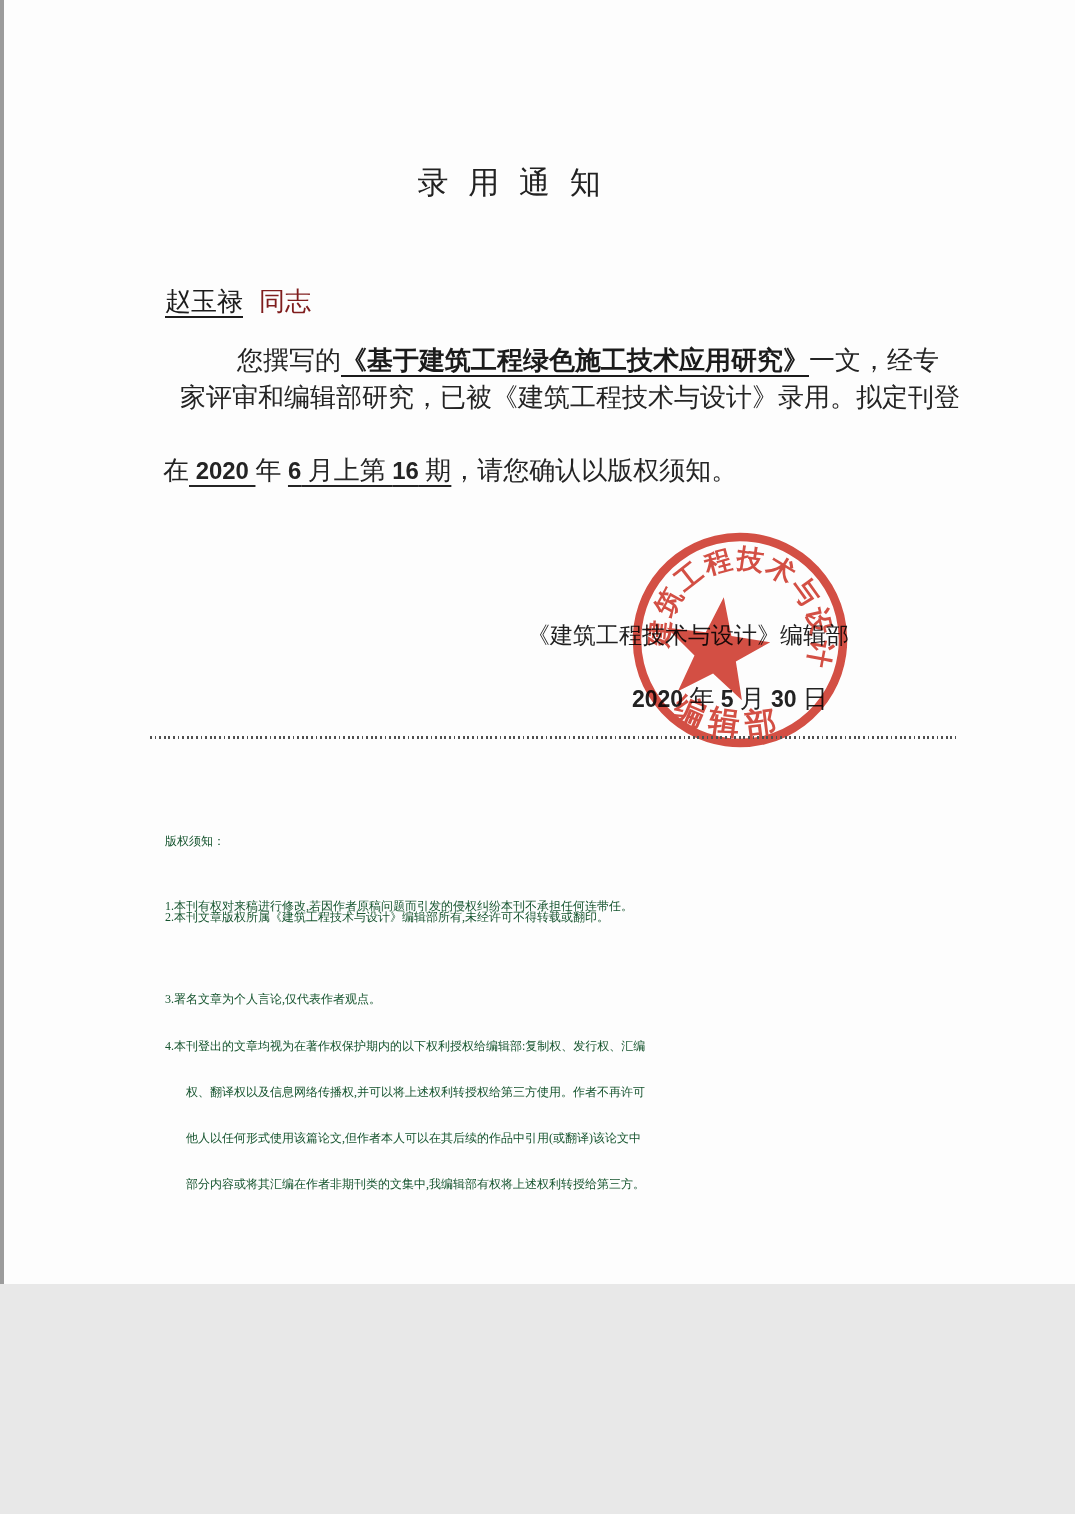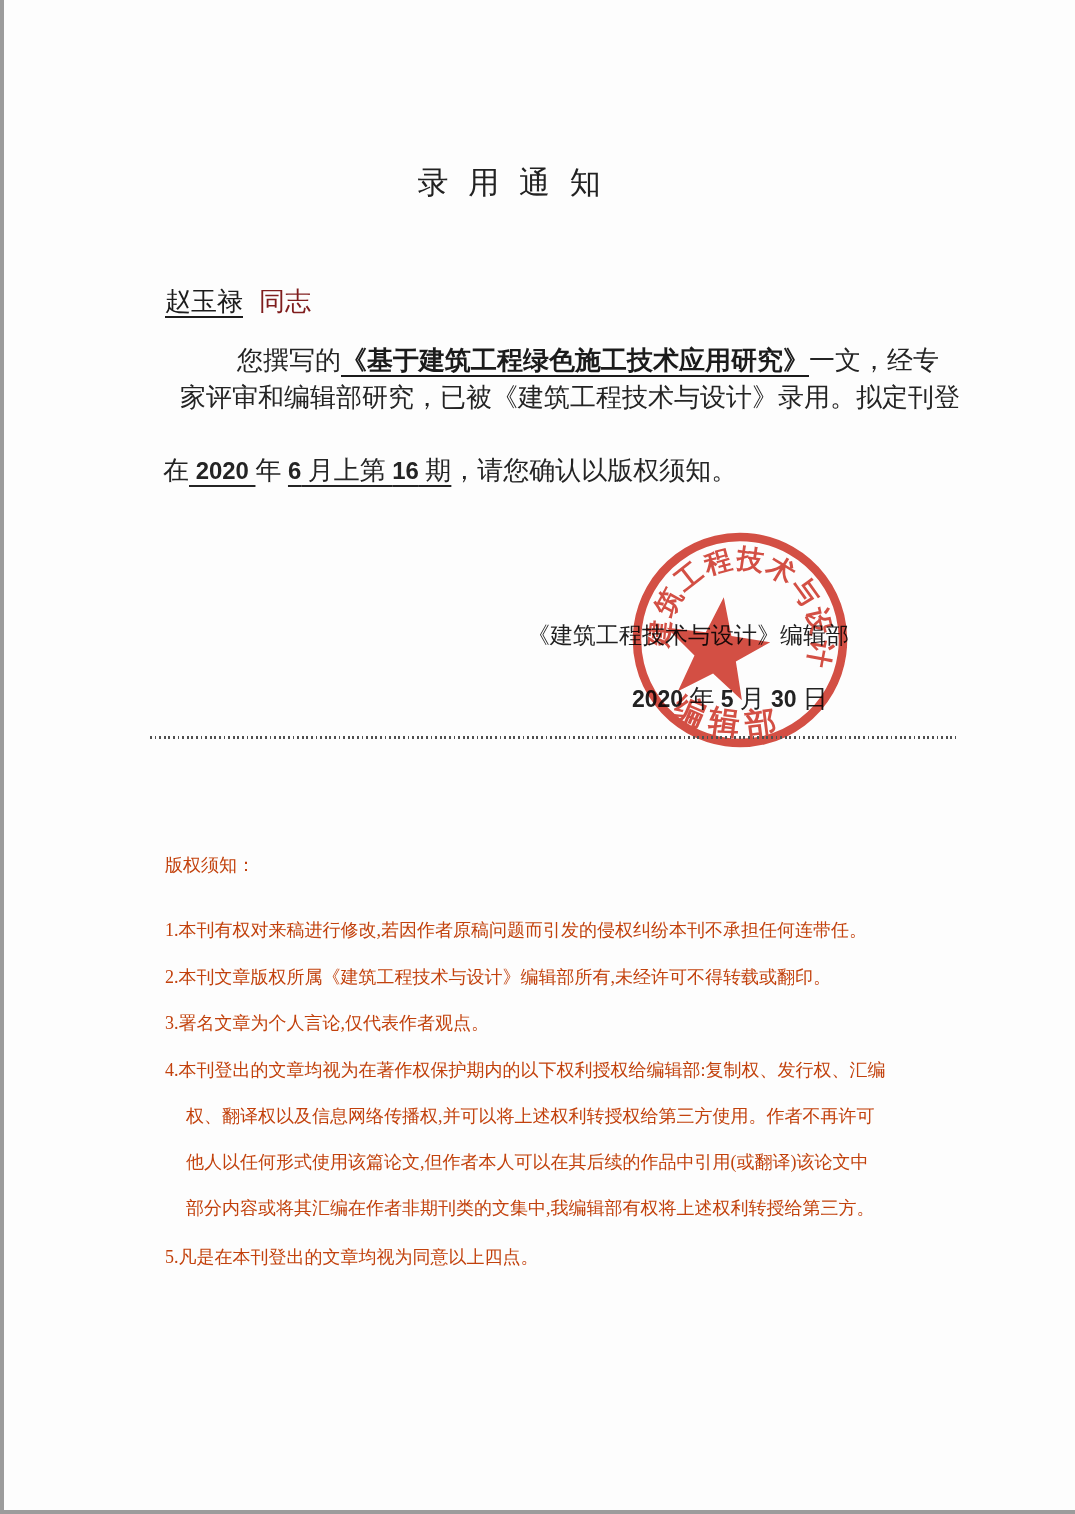--- a/index.html
+++ b/index.html
@@ -1,17 +1,17 @@
 <!DOCTYPE html>
 <html><head>
 <meta charset="utf-8">
 <style>
   html,body{margin:0;padding:0;background:#e8e8e8;}
   .page{
-    position:relative; width:1075px; height:1514px; background:#fdfdfd;
+    position:relative; width:1075px; height:1284px; background:#fdfdfd;
     font-family:"Liberation Serif","DejaVu Serif",serif; color:#262626; overflow:hidden;
   }
   .edge-left{position:absolute;left:0;top:0;width:4px;height:1514px;background:#9c9c9c;}
   .edge-bottom{position:absolute;left:0;top:1510px;width:1075px;height:4px;background:#9c9c9c;}
   .abs{position:absolute;line-height:1.3;white-space:nowrap;}
   .title{
     left:0;top:163px;width:1024px;text-align:center;
     font-size:31px;letter-spacing:6px;font-weight:500;color:#222;
   }
   .recipient{left:165px;top:285px;font-size:26px;}
@@ -27,25 +27,25 @@
   .signature{left:527px;top:621px;font-size:23px;color:#1f1f1f;}
   .dateline{left:632px;top:683px;font-size:25px;color:#222;}
   .dotted{
     position:absolute;left:150px;top:736px;width:806px;height:3px;
     background:repeating-linear-gradient(90deg,#4f4f4f 0 1.8px,transparent 1.8px 4.6px);
   }
   .stamp{
     position:absolute;left:612px;top:512px;width:256px;height:256px;
     opacity:.87;mix-blend-mode:multiply;transform:rotate(8deg);
   }
-  .copyright{font-size:18px;color:#c2410c;margin-top:20px;}
+  .copyright{font-size:12px;color:#14532d;}
   .cp-heading{left:165px;top:834px;}
   .cp-line{left:165px;}
   .cp-line.indent{left:186px;}
-  .cp-1{top:899px;} .cp-2{top:946px;} .cp-3{top:992px;}
+  .cp-1{top:899px;} .cp-2{top:910px;} .cp-3{top:992px;}
   .cp-4a{top:1039px;} .cp-4b{top:1085px;} .cp-4c{top:1131px;} .cp-4d{top:1177px;}
   .cp-5{top:1226px;}
 </style>
 </head>
 <body>
 
 <div class="page">
   <div class="edge-left"></div>
   <div class="edge-bottom"></div>
 
@@ -80,14 +80,13 @@
   <div class="dotted"></div>
 
   <div class="abs copyright cp-heading">版权须知：</div>
   <div class="abs copyright cp-line cp-1">1.本刊有权对来稿进行修改,若因作者原稿问题而引发的侵权纠纷本刊不承担任何连带任。</div>
   <div class="abs copyright cp-line cp-2">2.本刊文章版权所属《建筑工程技术与设计》编辑部所有,未经许可不得转载或翻印。</div>
   <div class="abs copyright cp-line cp-3">3.署名文章为个人言论,仅代表作者观点。</div>
   <div class="abs copyright cp-line cp-4a">4.本刊登出的文章均视为在著作权保护期内的以下权利授权给编辑部:复制权、发行权、汇编</div>
   <div class="abs copyright cp-line indent cp-4b">权、翻译权以及信息网络传播权,并可以将上述权利转授权给第三方使用。作者不再许可</div>
   <div class="abs copyright cp-line indent cp-4c">他人以任何形式使用该篇论文,但作者本人可以在其后续的作品中引用(或翻译)该论文中</div>
   <div class="abs copyright cp-line indent cp-4d">部分内容或将其汇编在作者非期刊类的文集中,我编辑部有权将上述权利转授给第三方。</div>
-  <div class="abs copyright cp-line cp-5">5.凡是在本刊登出的文章均视为同意以上四点。</div>
 </div>
 
 </body></html>

